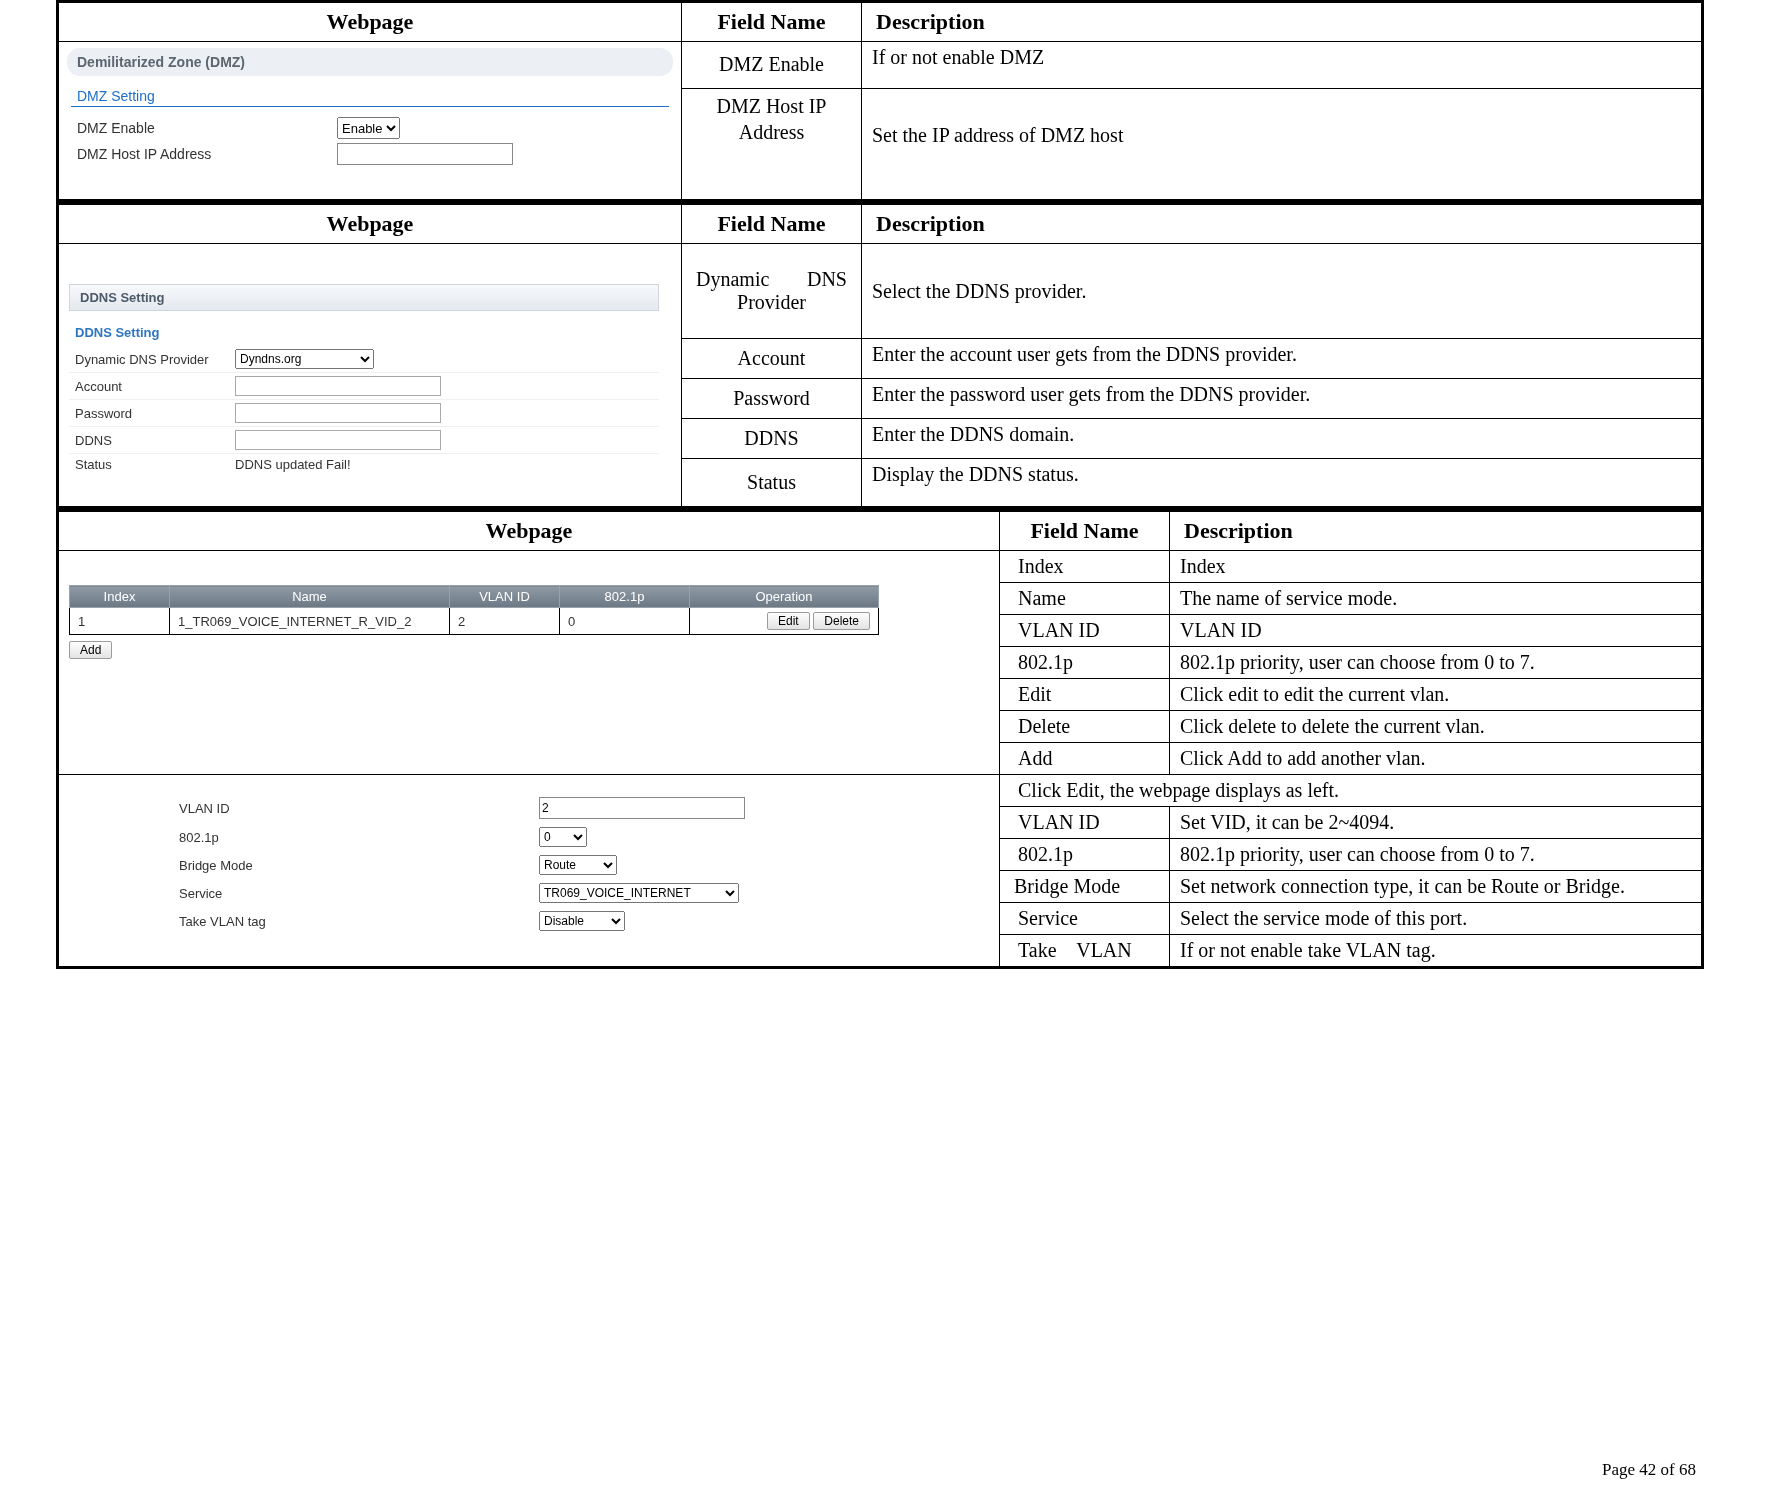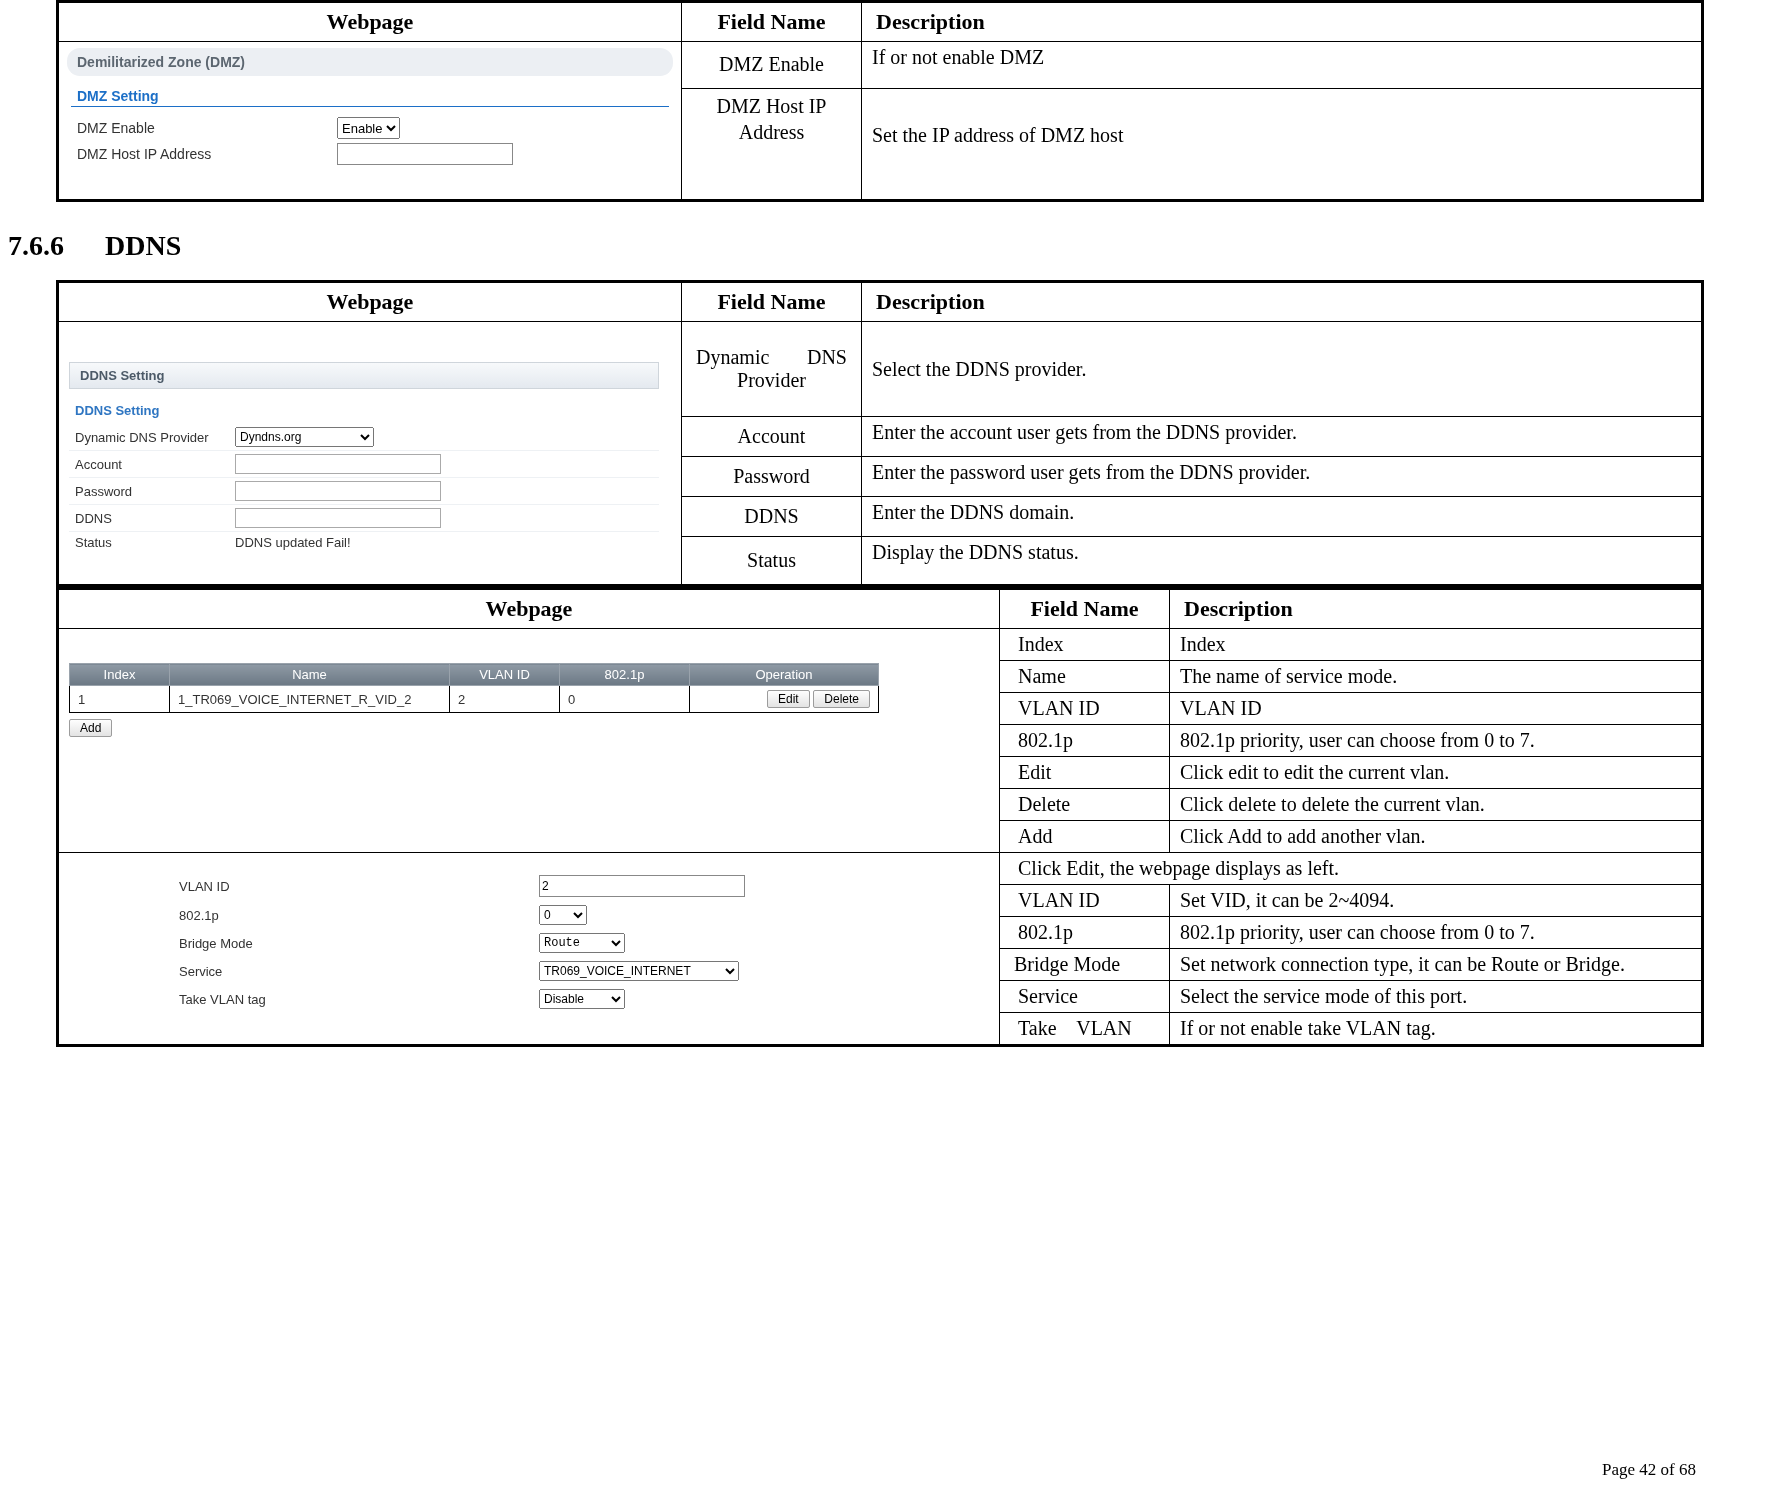--- a/index.html
+++ b/index.html
@@ -52,21 +52,21 @@
   }
   .dmz-shot .panel-title {
     background: #eceff3;
     color: #5c6670;
     font-weight: bold;
     padding: 6px 10px;
     border-radius: 13px;
   }
   .dmz-shot .subsec {
     color: #1c6fc7;
-    font-weight: bold;
+    font-weight: normal;
     border-bottom: 1px solid #1c6fc7;
     padding: 4px 6px 2px 6px;
     margin: 8px 4px 10px 4px;
   }
   .dmz-shot .row { display:flex; align-items:center; margin: 4px 10px; }
   .dmz-shot .row .lbl { width: 260px; }
   .dmz-shot select, .dmz-shot input[type=text] {
     font-family: Arial; font-size: 13px;
   }
   .dmz-shot select { height: 22px; }
@@ -198,24 +198,20 @@
     <tr>
       <td class="field-col two-line" style="vertical-align:top;">
         <div>DMZ Host IP</div>
         <div>Address</div>
       </td>
       <td class="desc-col" style="vertical-align:middle; padding-top:18px; padding-bottom:34px;">Set the IP address of DMZ host</td>
     </tr>
   </tbody>
     </table>
 
-  <div class="section-heading">
-    <span class="num">7.6.6</span>
-    <span>DDNS</span>
-  </div>
 
   <table class="outer-table" style="width:1648px;">
     <colgroup>
         <col style="width:624px">
         <col style="width:180px">
         <col>
       </colgroup>
     <tbody>
         <tr>
       <th>Webpage</th>
@@ -365,21 +361,21 @@
             <input type="text" value="2" style="">
           </div>
           <div class="row">
             <span class="lbl">802.1p</span>
             <select style="width:48px;">
               <option>0</option>
             </select>
           </div>
           <div class="row">
             <span class="lbl">Bridge Mode</span>
-            <select style="width:86px;font-family:Liberation Mono, monospace;">
+            <select style="width:78px;">
               <option>Route</option>
             </select>
           </div>
           <div class="row">
             <span class="lbl">Service</span>
             <select style="width:200px;">
               <option>TR069_VOICE_INTERNET</option>
             </select>
           </div>
           <div class="row">

